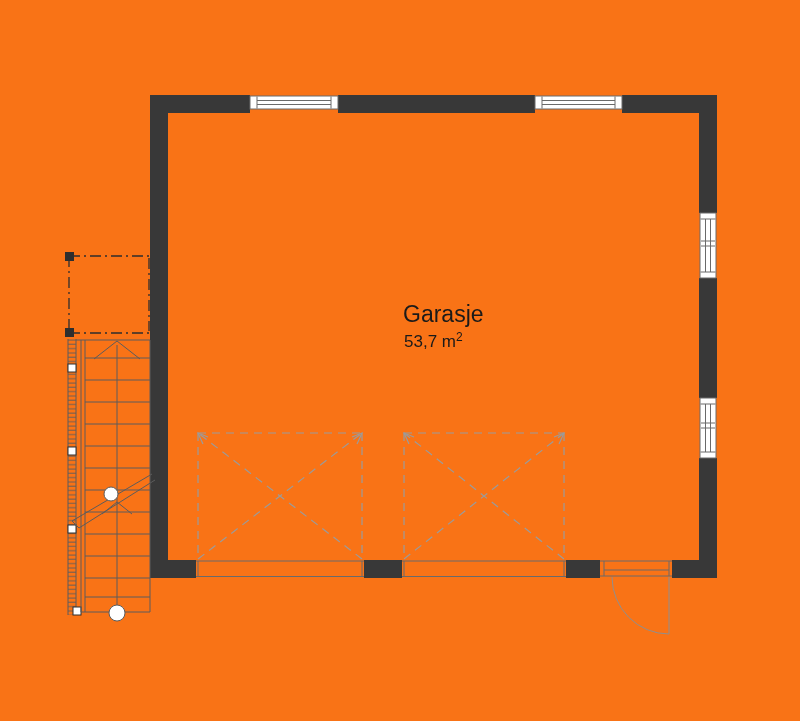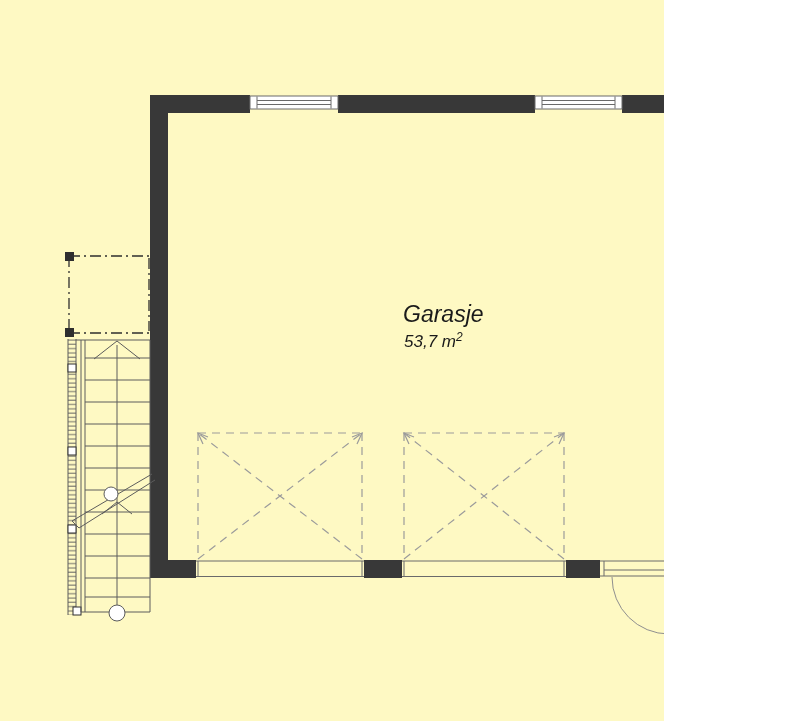--- a/index.html
+++ b/index.html
@@ -1,18 +1,18 @@
 <!DOCTYPE html>
 <html style="--wall: #383838; --thin_line: #6a6a6a; --light_line: #8f8f8f; --dashed_line: #9b9b9b; --stair_line: #5c5c5c; --dashdot_line: #2e2e2e; --window_fill: #ffffff; --text: #1a1a1a; --background: #ffffff;"><head>
 <meta charset="utf-8">
 <style>
   html,body{margin:0;padding:0;background:#ffffff;}
   .canvas{
-    position:relative;width:664px;height:721px;background:#fef9c3;
-    font-family:"Liberation Sans",sans-serif;overflow:hidden;font-style:italic;
+    position:relative;width:800px;height:721px;background:#f97316;
+    font-family:"Liberation Sans",sans-serif;overflow:hidden;
   }
   svg{display:block;}
   .wall{fill:var(--wall,#383838);stroke:none;}
   .winfill{fill:var(--window_fill,#ffffff);stroke:var(--thin_line,#6a6a6a);stroke-width:1;}
   .thin{stroke:var(--thin_line,#6a6a6a);stroke-width:1;fill:none;}
   .lightline{stroke:var(--light_line,#8f8f8f);stroke-width:1;fill:none;}
   .dash{stroke:var(--dashed_line,#9b9b9b);stroke-width:1.2;fill:none;stroke-dasharray:8 6;}
   .dashsolid{stroke:var(--dashed_line,#9b9b9b);stroke-width:1.2;fill:none;}
   .stairline{stroke:var(--stair_line,#5c5c5c);stroke-width:1;fill:none;}
   .stairfill{fill:#ffffff;stroke:var(--stair_line,#5c5c5c);stroke-width:1;}

